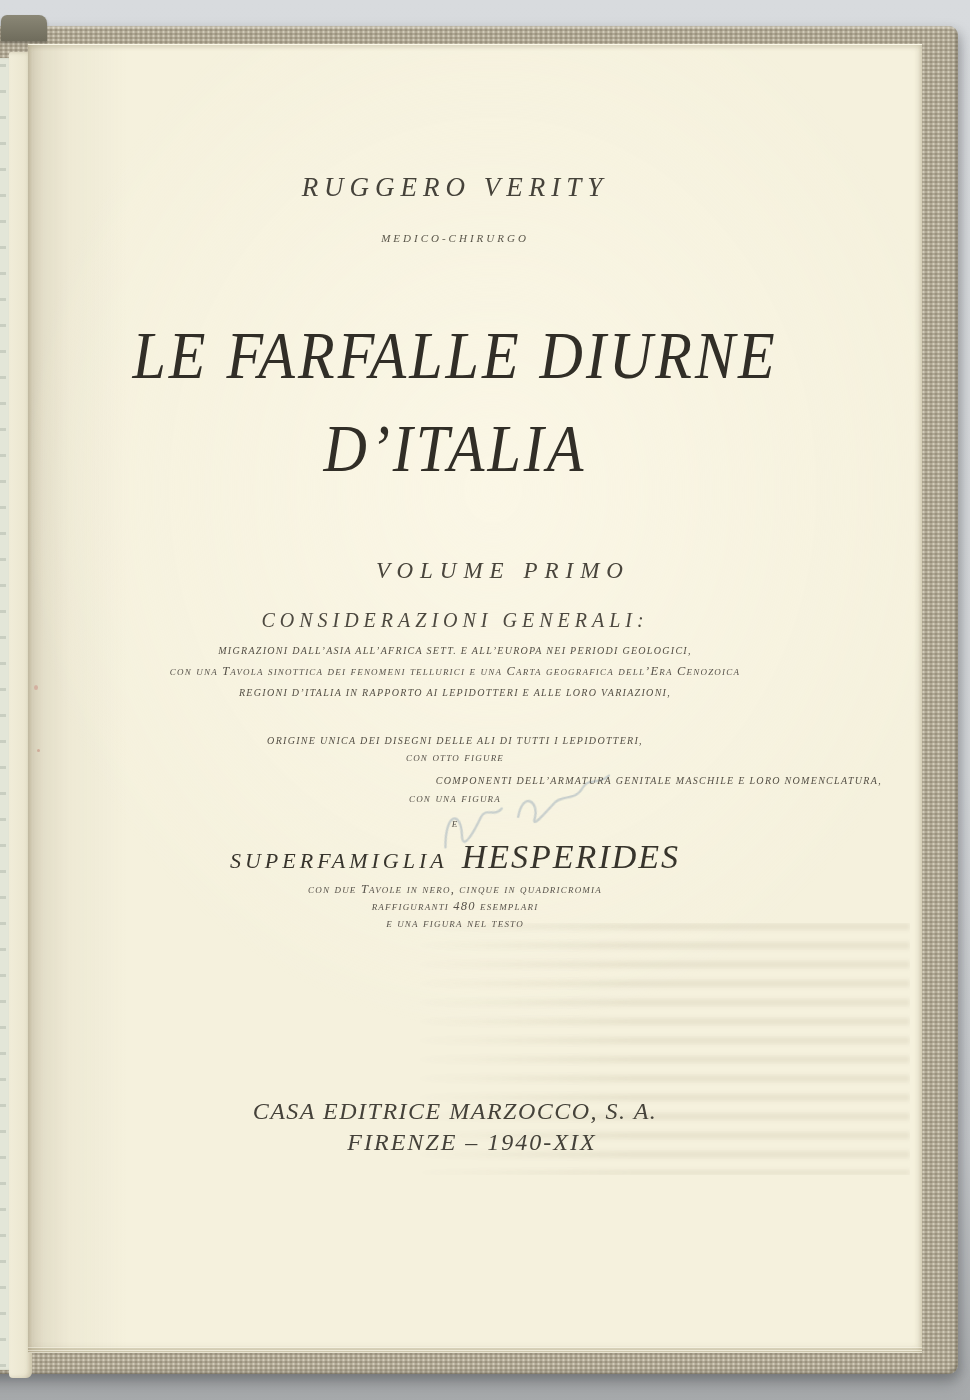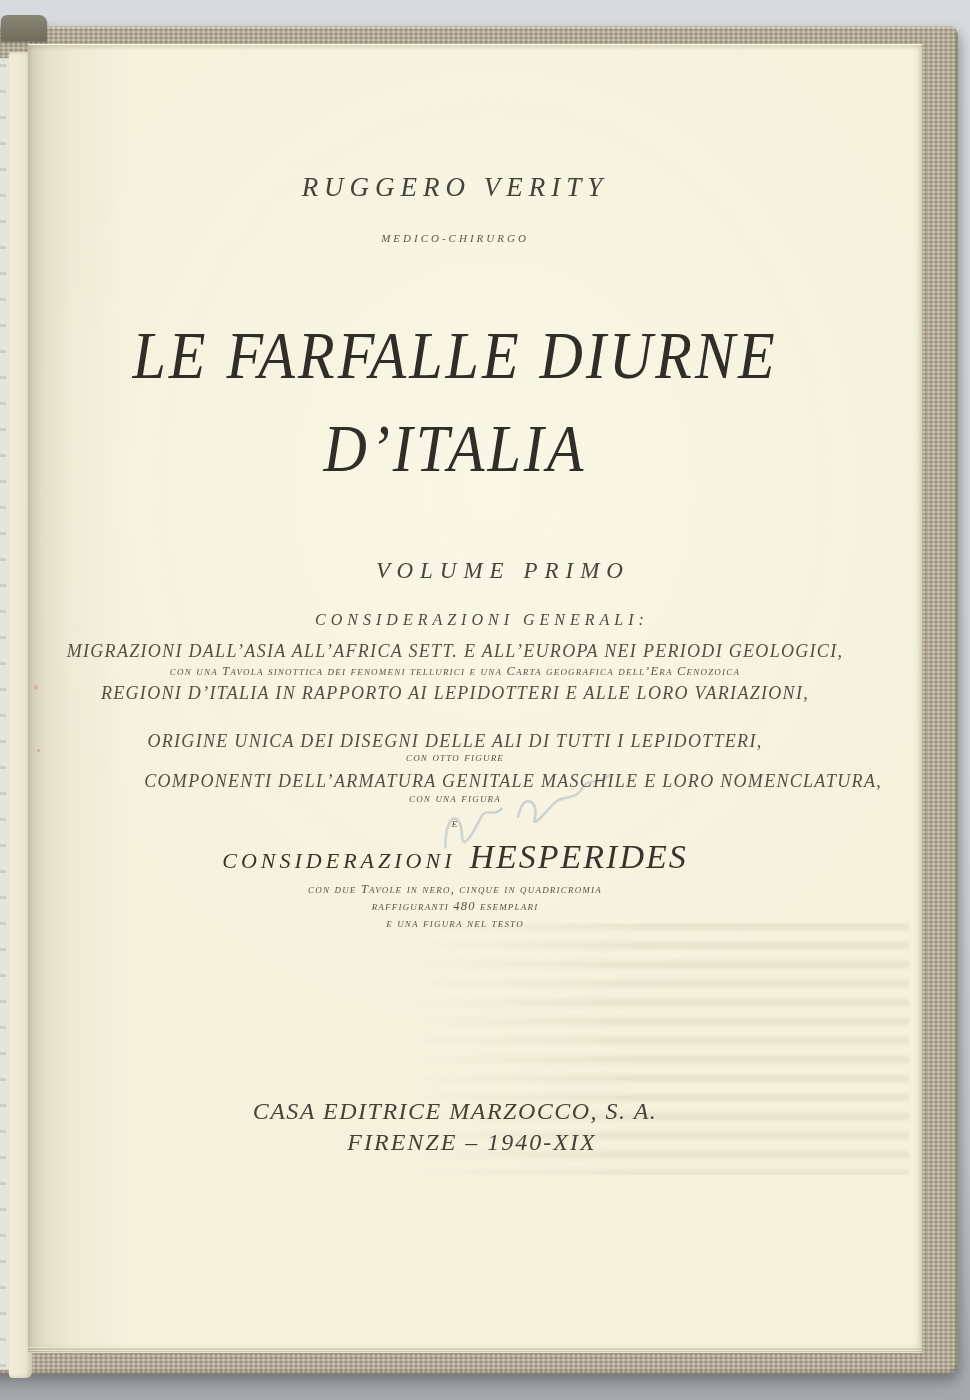--- a/index.html
+++ b/index.html
@@ -87,23 +87,23 @@
   .t{position:absolute;width:100%;text-align:center;white-space:nowrap;}
 
   .author{top:126px;font-size:27px;letter-spacing:6px;color:#45423a;line-height:32px;}
   .author-sub{top:162px;font-size:11px;letter-spacing:3px;color:#5a564a;line-height:14px;margin-top:24px;}
 
   .main-title{font-size:60px;letter-spacing:3px;color:#312e27;line-height:70px;transform:scaleY(1.12);}
   .title1{top:276px;}
   .title2{top:369px;}
 
   .volume{top:513px;font-size:23px;letter-spacing:7px;color:#49453c;line-height:26px;padding-left:48px;}
-  .heading{top:565px;font-size:16px;letter-spacing:5px;color:#4d4940;line-height:20px;padding-left:27px;}
+  .heading{top:565px;font-size:20px;letter-spacing:5px;color:#4d4940;line-height:20px;}
 
-  .line-main{font-size:18px;letter-spacing:1.3px;color:#544f45;line-height:18px;}
+  .line-main{font-size:10px;letter-spacing:1.3px;color:#544f45;line-height:18px;}
   .line-sub{font-size:12.5px;letter-spacing:1.2px;color:#57524a;line-height:16px;font-variant:small-caps;text-align:center;}
   .c0{top:597px;} .c1{top:618px;} .c2{top:639px;} .c3{top:664px;} .c4{top:687px;}
   .c5{top:704px;} .c6{top:727px;text-align:right;} .c7{top:745px;} .c8{top:770px;}
 
   .superfamily{top:790px;line-height:44px;color:#37342c;}
   .superfamily .prefix{font-size:22px;letter-spacing:4px;}
   .superfamily .name{font-size:34px;letter-spacing:2px;margin-left:14px;margin-top:16px;}
   .n0{top:836px;} .n1{top:853px;} .n2{top:870px;}
 
   .publisher{top:1051px;font-size:24px;letter-spacing:1.5px;color:#45423a;line-height:30px;}
@@ -144,21 +144,21 @@
       <div class="t line-main c0">MIGRAZIONI DALL’ASIA ALL’AFRICA SETT. E ALL’EUROPA NEI PERIODI GEOLOGICI,</div>
       <div class="t line-sub  c1">con una Tavola sinottica dei fenomeni tellurici e una Carta geografica dell’Era Cenozoica</div>
       <div class="t line-main c2">REGIONI D’ITALIA IN RAPPORTO AI LEPIDOTTERI E ALLE LORO VARIAZIONI,</div>
       <div class="t line-main c4">ORIGINE UNICA DEI DISEGNI DELLE ALI DI TUTTI I LEPIDOTTERI,</div>
       <div class="t line-sub  c5">con otto figure</div>
       <div class="t line-main c6">COMPONENTI DELL’ARMATURA GENITALE MASCHILE E LORO NOMENCLATURA,</div>
       <div class="t line-sub  c7">con una figura</div>
       <div class="t line-sub  c8">e</div>
 
       <div class="t superfamily">
-        <span class="prefix">CONSIDERAZIONI</span><span class="name">HESPERIDES</span>
+        <span class="prefix">SUPERFAMIGLIA</span><span class="name">HESPERIDES</span>
       </div>
       <div class="t line-sub n0">con due Tavole in nero, cinque in quadricromia</div>
       <div class="t line-sub n1">raffiguranti 480 esemplari</div>
       <div class="t line-sub n2">e una figura nel testo</div>
 
       <div class="t publisher">CASA EDITRICE MARZOCCO, S. A.</div>
       <div class="t place-year">FIRENZE – 1940-XIX</div>
 
     </div>
   </div>

